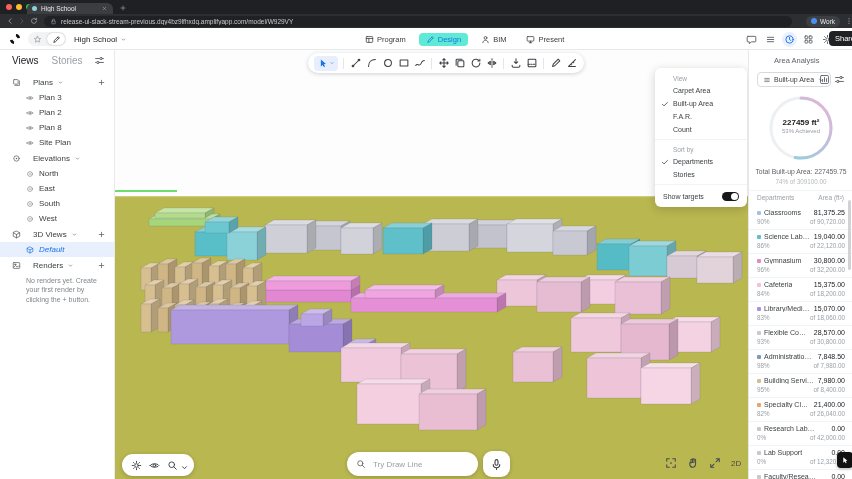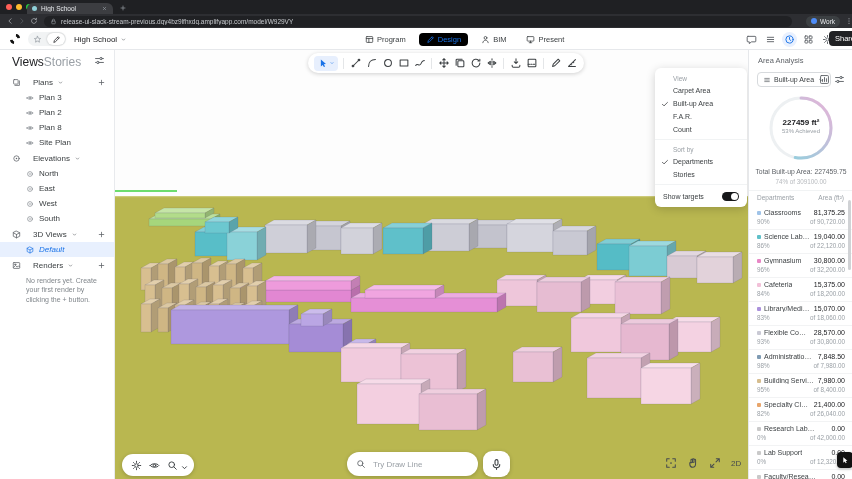--- a/index.html
+++ b/index.html
@@ -36,31 +36,31 @@
   .modetoggle{position:absolute;left:28px;top:4px;width:38px;height:14px;background:#f1f3f4;border-radius:8px;display:flex;}
   .modetoggle .mb{flex:1;display:flex;align-items:center;justify-content:center;color:#9aa0a6;}
   .modetoggle .mb .ic{width:9px;height:9px;}
   .modetoggle .mb.on{background:#fff;border-radius:7px;box-shadow:0 0 2px rgba(0,0,0,.25);color:#202124;margin:1px;}
   .projname{position:absolute;left:74px;top:0;height:22px;display:flex;align-items:center;gap:3px;}
   .projname .t{font-size:8px;color:#202124;}
   .projname .ic{width:7px;height:7px;color:#5f6368;}
   .topnav{position:absolute;left:358px;top:3px;height:16px;display:flex;gap:6px;align-items:center;}
   .navitem{display:flex;align-items:center;gap:3px;padding:2px 7px;border-radius:4px;color:#3c4043;font-size:7.5px;}
   .navitem .ic{width:9px;height:9px;}
-  .navitem.active{background:#000000;color:#1a73e8;}
+  .navitem.active{background:#5eead4;color:#1a73e8;}
   .topright{position:absolute;left:744px;top:3px;height:16px;display:flex;gap:4px;align-items:center;color:#5f6368;}
   .topright .tri{width:15px;height:15px;display:flex;align-items:center;justify-content:center;border-radius:50%;}
   .topright .tri .ic{width:11px;height:11px;}
   .topright .tri.active{background:#e8f0fe;color:#1a73e8;}
   .sharebtn{position:absolute;left:829px;top:3px;height:15px;min-width:30px;background:#202124;color:#fff;
             border-radius:4px;font-size:7.5px;display:flex;align-items:center;justify-content:center;padding:0 6px;}
 
   
   .sidebar{position:absolute;left:0;top:50px;width:115px;height:429px;background:#fff;border-right:1px solid #e8eaed;}
-  .sbtabs{position:absolute;left:12px;top:5px;display:flex;font-size:12px;}
+  .sbtabs{position:absolute;left:12px;top:5px;display:flex;gap:13px;font-size:10px;}
   .sbtabs .on{color:#202124;}
   .sbtabs .off{color:#9aa0a6;}
   .sbfilter{position:absolute;right:9px;top:5px;width:11px;height:11px;color:#5f6368;}
   .sbsections{position:absolute;left:0;top:24px;width:114px;}
   .sechead{height:16px;display:flex;align-items:center;gap:4px;padding:0 8px 0 12px;color:#3c4043;}
   .sechead .ic{width:9px;height:9px;color:#5f6368;flex:0 0 auto;}
   .sechead .lbl{font-size:8px;flex:0 0 auto;padding-left:8px;}
   .sechead .chev{width:7px;height:7px;color:#9aa0a6;}
   .sechead .sp{flex:1;}
   .sechead .plus{width:9px;height:9px;color:#5f6368;}
@@ -104,21 +104,21 @@
   .searchpill input::placeholder{color:#9aa0a6;}
   .micbtn{position:absolute;left:368px;top:401px;width:27px;height:26px;background:#fff;border-radius:9px;
           box-shadow:0 1px 4px rgba(0,0,0,.2);display:flex;align-items:center;justify-content:center;color:#3c4043;}
   .micbtn .ic{width:13px;height:13px;}
   .brctrls{position:absolute;left:550px;top:407px;display:flex;align-items:center;gap:10px;color:#454a4e;}
   .brctrls .ic{width:12px;height:12px;}
   .brctrls .t2d{font-size:8px;}
 
   
   .rpanel{position:absolute;left:748px;top:50px;width:104px;height:429px;background:#fff;border-left:1px solid #e6e8eb;overflow:hidden;}
-  .rp-title{position:absolute;left:9px;top:6px;font-size:7.5px;color:#5f6368;}
+  .rp-title{position:absolute;left:25px;top:6px;font-size:7.5px;color:#5f6368;}
   .rp-select{position:absolute;left:8px;top:22px;height:15px;border:1px solid #d7dadd;border-radius:4px;
              display:flex;align-items:center;gap:3px;padding:0 5px;color:#3c4043;}
   .rp-select .ic{width:8px;height:8px;color:#5f6368;}
   .rp-select .t{font-size:7px;}
   .rp-icon1{position:absolute;right:22px;top:24px;width:11px;height:11px;color:#5f6368;}
   .rp-icon2{position:absolute;right:7px;top:24px;width:11px;height:11px;color:#5f6368;}
   .donutwrap{position:absolute;left:18px;top:44px;width:68px;height:68px;}
   .donuttext{position:absolute;left:0;top:24px;width:68px;text-align:center;}
   .donuttext .v{font-size:8px;font-weight:bold;color:#202124;}
   .donuttext .s{font-size:6px;color:#9aa0a6;margin-top:1px;}
@@ -379,28 +379,28 @@
             <circle cx="7" cy="7" r="4.2"></circle>
             <circle cx="7" cy="7" r="1.2" style="fill:currentColor;stroke:none"></circle>
           </svg>
           <span>East</span>
         </div>
         <div class="secitem">
           <svg class="ic" viewBox="0 0 14 14" style="width:8px;height:8px">
             <circle cx="7" cy="7" r="4.2"></circle>
             <circle cx="7" cy="7" r="1.2" style="fill:currentColor;stroke:none"></circle>
           </svg>
-          <span>West</span>
+          <span>South</span>
         </div>
         <div class="secitem">
           <svg class="ic" viewBox="0 0 14 14" style="width:8px;height:8px">
             <circle cx="7" cy="7" r="4.2"></circle>
             <circle cx="7" cy="7" r="1.2" style="fill:currentColor;stroke:none"></circle>
           </svg>
-          <span>South</span>
+          <span>West</span>
         </div>
         <div class="sechead">
           <svg class="ic" viewBox="0 0 14 14" style="width:9px;height:9px">
             <path d="M7 1.8L12 4.3v5.4L7 12.2L2 9.7V4.3Z"></path>
             <path d="M2 4.3L7 7l5-2.7M7 7v5.2"></path>
           </svg>
           <span class="lbl">3D Views</span>
           <span class="chev">
             <svg class="ic" viewBox="0 0 14 14" style="width:7px;height:7px">
               <path d="M4.5 6l2.5 2.5L9.5 6"></path>

